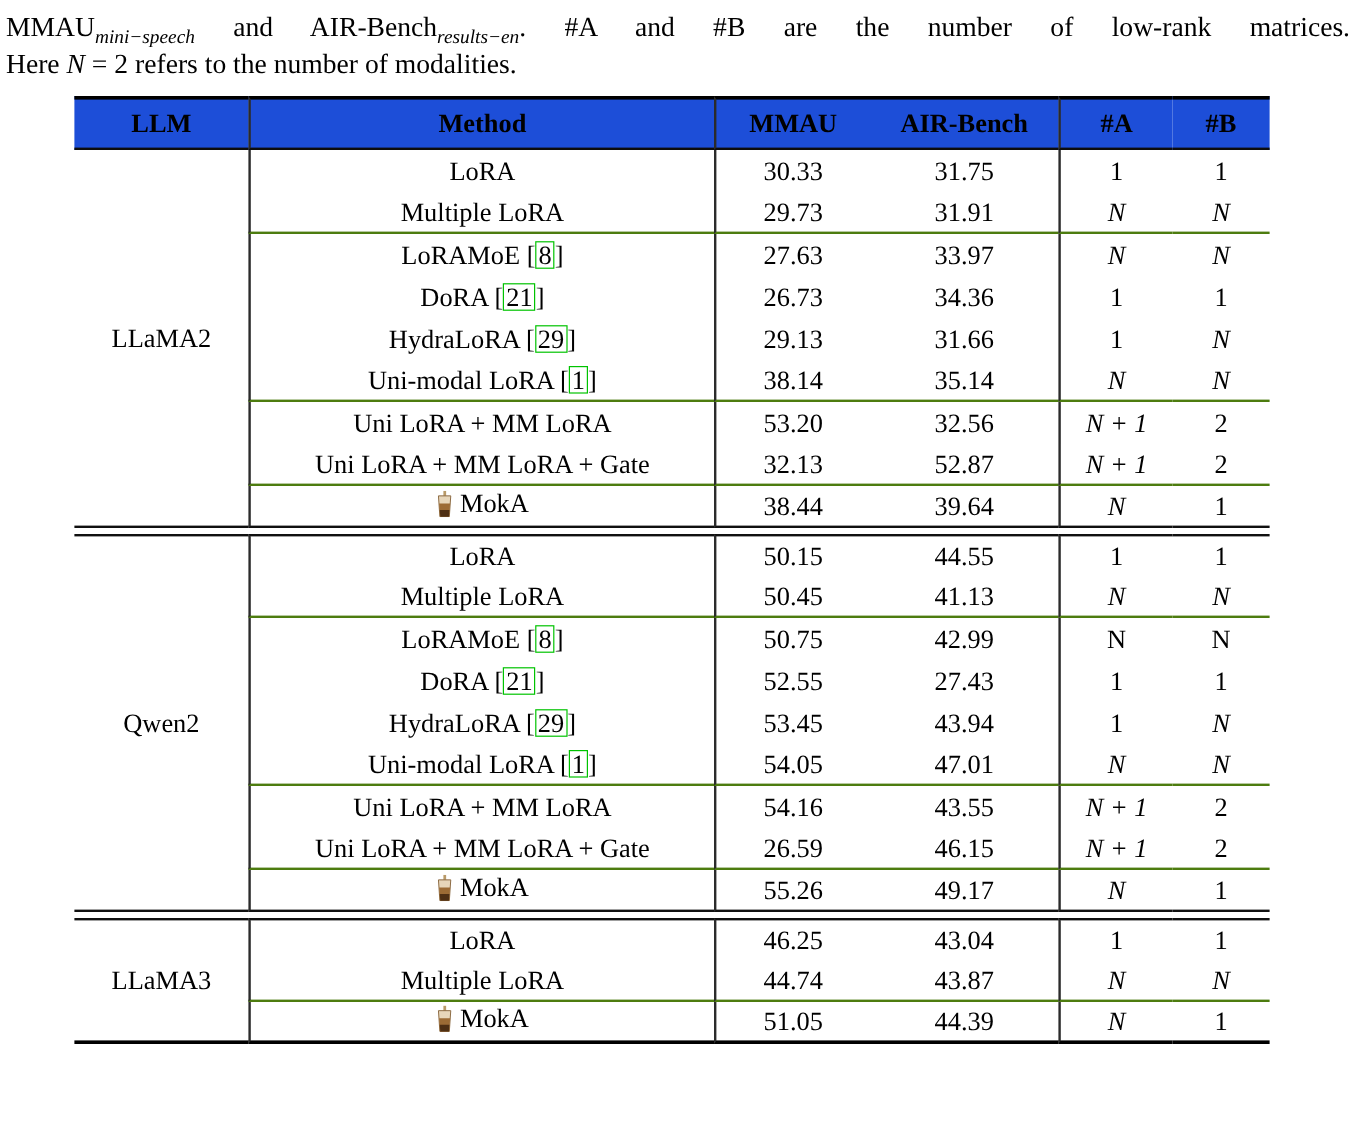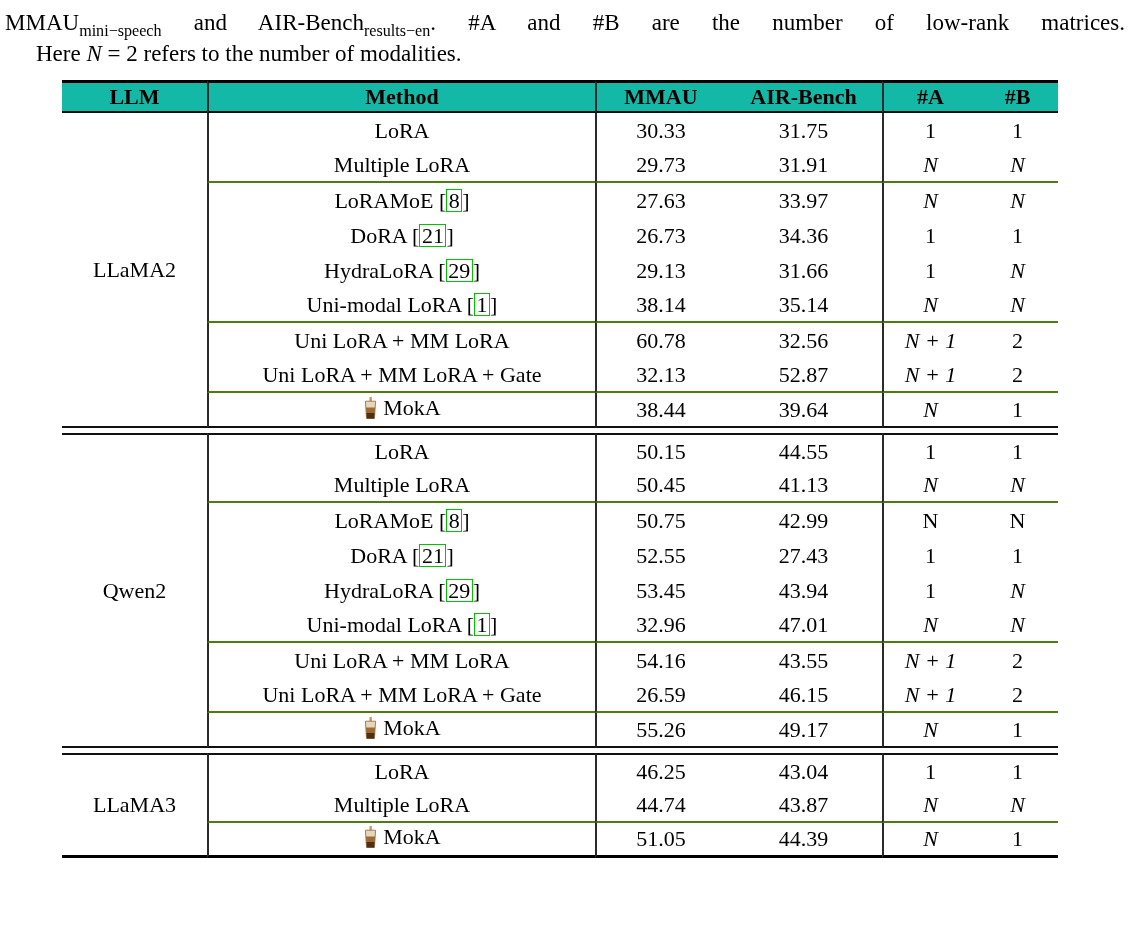--- a/index.html
+++ b/index.html
@@ -2,30 +2,30 @@
 <html><head>
 <meta charset="utf-8">
 <style>
   * { box-sizing: border-box; margin: 0; padding: 0; }
   html, body { width: 1130px; height: 936px; background: #ffffff; overflow: hidden; }
   body { font-family: "Liberation Serif", "DejaVu Serif", serif; color: #000; }
 
   
   .caption { margin: 7px 5px 11px 5px; font-size: 23px; line-height: 31px; }
   .cap-line { text-align: justify; text-align-last: justify; white-space: normal; }
-  .cap-line.last { text-align-last: left; margin-left: 31px; }
-  sub { font-size: 70%; line-height: 0; }
+  .cap-line.last { text-align-last: left; }
+  sub { font-size: 70%; font-style: italic; line-height: 0; }
   .mathit { font-style: italic; }
 
   
   table { border-collapse: separate; border-spacing: 0; table-layout: fixed;
           margin-left: 62px; width: 996px; font-size: 22px; }
   th, td { text-align: center; vertical-align: middle; padding: 0;
            height: 35px; white-space: nowrap; overflow: hidden; }
-  th { background: #14b8a6; font-weight: bold; height: 33px;
+  th { background: #1d4ed8; font-weight: bold; height: 45px;
        border-top: 3px solid #000; border-bottom: 2px solid #0d0d0d; }
   .bL   { border-left: 2px solid #2b2b2b; }     
   .cl   { border-bottom: 2px solid #4d7c0f; }   
   .bb   { border-bottom: 2px solid #101010; }   
   .bt   { border-top: 2px solid #101010; }      
   .bbot { border-bottom: 3px solid #000; }      
   tr.gap td { height: 5px; line-height: 0; font-size: 0; }
   .it { font-style: italic; }
   .b  { font-weight: normal; }
 
@@ -99,21 +99,21 @@
   </tr>
   <tr>
     <td class="bL cl"><span>Uni-modal LoRA</span> <span>[</span><span class="cite">1</span><span>]</span></td>
     <td class="bL cl">38.14</td>
     <td class="cl">35.14</td>
     <td class="bL cl it">N</td>
     <td class="cl it">N</td>
   </tr>
   <tr>
     <td class="bL"><span>Uni LoRA + MM LoRA</span></td>
-    <td class="bL">60.78</td>
+    <td class="bL">53.20</td>
     <td>32.56</td>
     <td class="bL it">N + 1</td>
     <td>2</td>
   </tr>
   <tr>
     <td class="bL cl"><span>Uni LoRA + MM LoRA + Gate</span></td>
     <td class="bL cl">32.13</td>
     <td class="cl">52.87</td>
     <td class="bL cl it">N + 1</td>
     <td class="cl">2</td>
@@ -166,21 +166,21 @@
   </tr>
   <tr>
     <td class="bL"><span>HydraLoRA</span> <span>[</span><span class="cite">29</span><span>]</span></td>
     <td class="bL">53.45</td>
     <td>43.94</td>
     <td class="bL">1</td>
     <td class="it">N</td>
   </tr>
   <tr>
     <td class="bL cl"><span>Uni-modal LoRA</span> <span>[</span><span class="cite">1</span><span>]</span></td>
-    <td class="bL cl">32.96</td>
+    <td class="bL cl">54.05</td>
     <td class="cl">47.01</td>
     <td class="bL cl it">N</td>
     <td class="cl it">N</td>
   </tr>
   <tr>
     <td class="bL"><span>Uni LoRA + MM LoRA</span></td>
     <td class="bL">54.16</td>
     <td>43.55</td>
     <td class="bL it">N + 1</td>
     <td>2</td>

